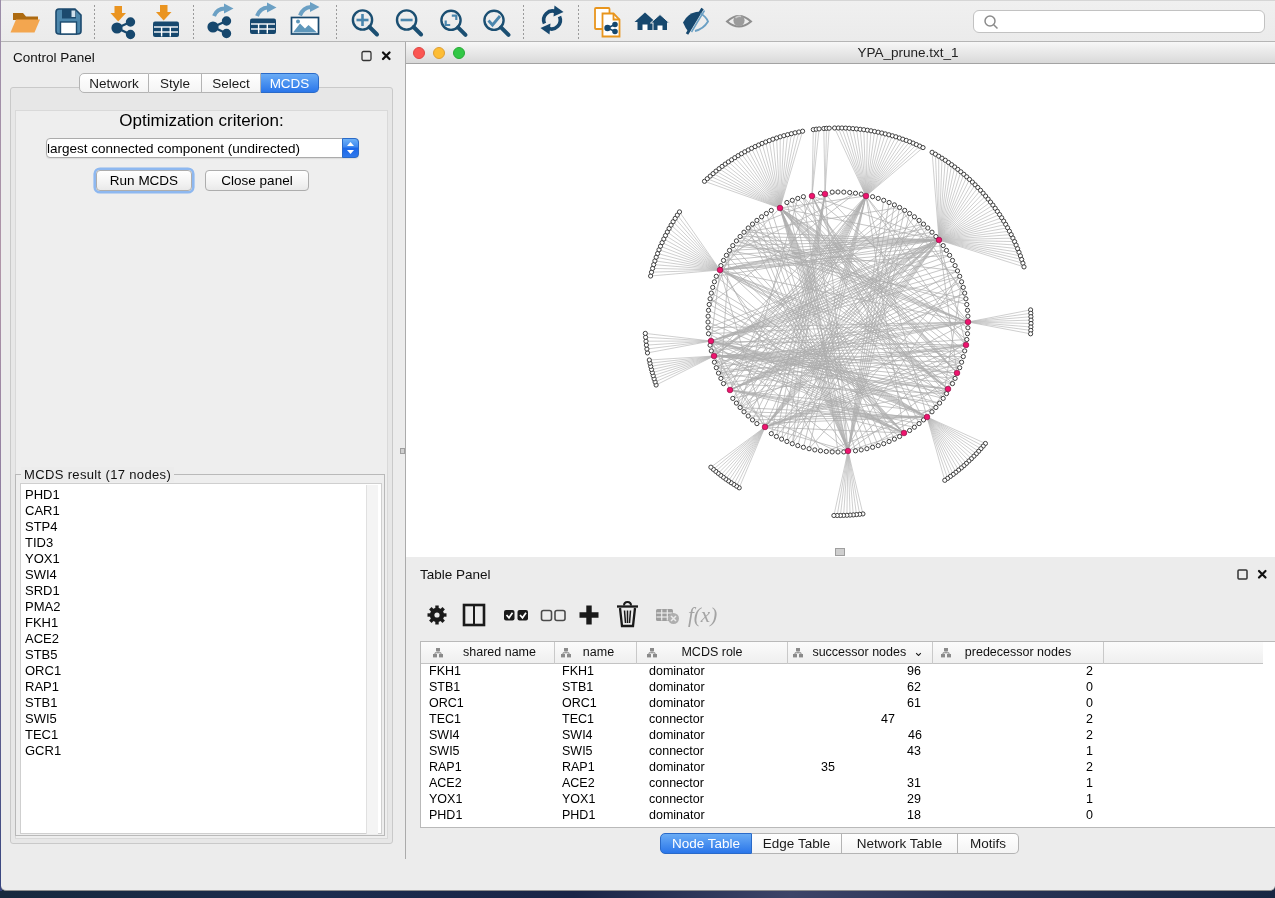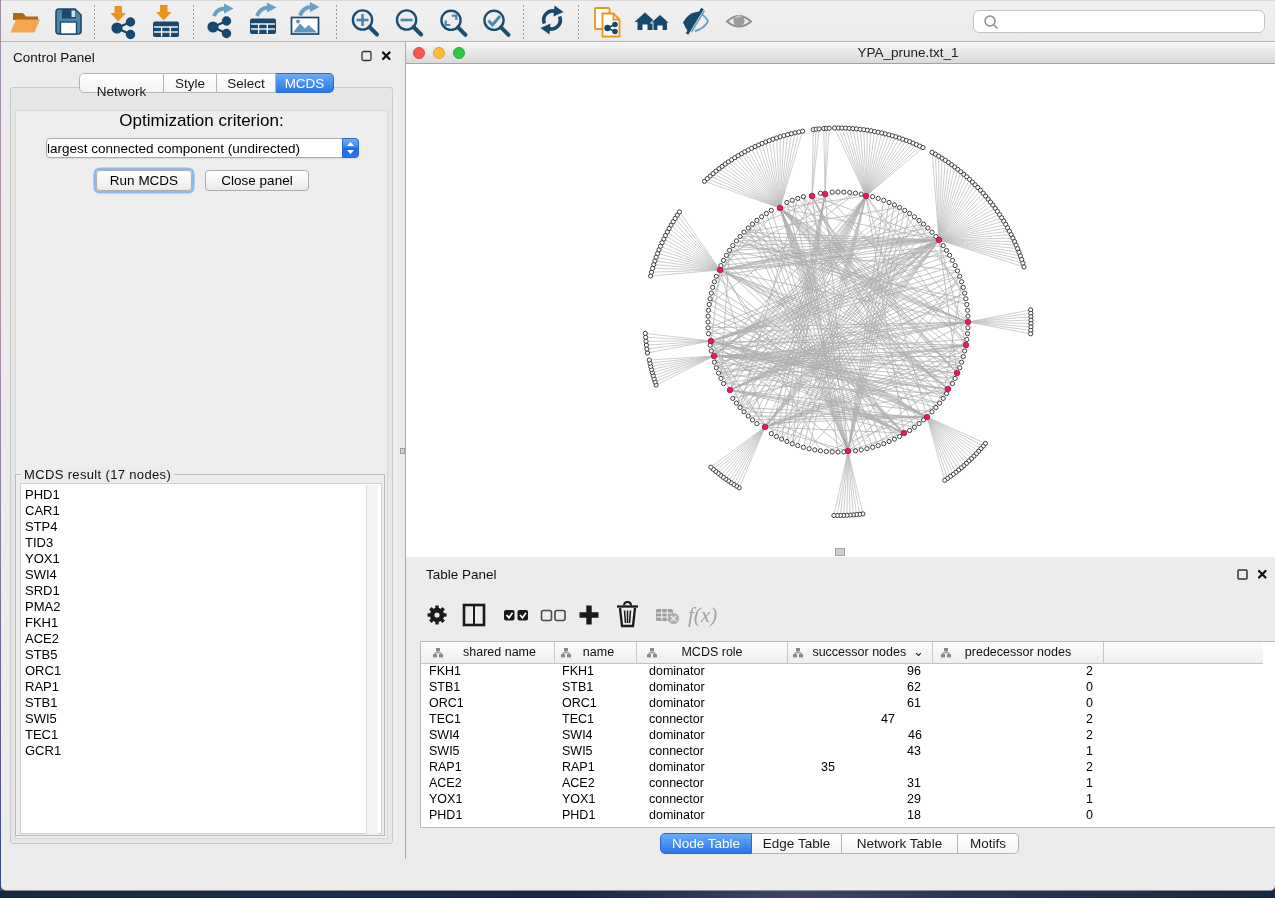--- a/index.html
+++ b/index.html
@@ -51,21 +51,21 @@
 
 #netframe { position:absolute; left:405px; top:42px; width:869px; height:515px; background:#fff; }
 #nettitle { position:absolute; left:0; top:0; width:869px; height:22px;
   background:linear-gradient(#f7f7f7,#d9d9d9); border-bottom:1px solid #a3a3a3; }
 #nettitle .t { position:absolute; left:0; right:0; top:3px; text-align:center; font-size:13.5px; color:#222; }
 .mac { position:absolute; top:5px; width:12px; height:12px; border-radius:50%; }
 #netcanvas { position:absolute; left:0; top:23px; width:869px; height:492px; background:#fff; overflow:hidden; }
 #hknob { position:absolute; left:834px; top:548px; width:10px; height:8px; background:#cfcfcf; border:1px solid #9f9f9f; }
 
 #tpanel { position:absolute; left:405px; top:557px; width:869px; height:302px; background:#ececec; }
-#tpanel .title { position:absolute; left:20px; top:10px; font-size:13.5px; color:#111; }
+#tpanel .title { position:absolute; left:14px; top:10px; font-size:13.5px; color:#111; }
 #ttable { position:absolute; left:14px; top:84px; width:1005px; height:187px; background:#fff; border:1px solid #b9b9b9; }
 #thead { position:absolute; left:0; top:0; width:842px; height:22px; background:linear-gradient(#fbfbfb,#efefef);
   border-bottom:1px solid #c3c3c3; font-size:12.5px; color:#111; }
 .hcell { position:absolute; top:0; height:22px; border-right:1px solid #c9c9c9; text-align:center; line-height:21px; }
 .trow { position:absolute; left:0; width:825px; height:16px; font-size:12.5px; color:#000; line-height:16px; }
 .trow div { position:absolute; top:0; }
 #tscroll { position:absolute; right:0px; top:22px; width:13px; height:163px; background:#fafafa; border-left:1px solid #e3e3e3; }
 #tthumb { position:absolute; left:1px; top:3px; width:9px; height:83px; background:#bdbdbd; border-radius:5px; }
 
 .btabrow { position:absolute; display:flex; }
@@ -200,21 +200,21 @@
 </div>
 </div>
 
 <div id="cpanel">
 <div class="title">Control Panel</div>
 <svg width="40" height="14" viewBox="0 0 40 14" style="position:absolute;left:357px;top:7px">
 <rect x="4" y="2.5" width="9" height="9" rx="1.5" fill="none" stroke="#333" stroke-width="1.3"></rect>
 <path d="M25,3.5 L31.5,10 M31.5,3.5 L25,10" stroke="#111" stroke-width="2.3" stroke-linecap="round"></path>
 </svg>
 <div class="tabrow" style="left:78px;top:31px;z-index:5">
-<div class="tab first" style="width:85px;padding:8px">Network</div>
+<div class="tab first" style="width:70px;padding:0">Network</div>
 <div class="tab" style="width:53px;padding:0">Style</div>
 <div class="tab" style="width:59px;padding:0">Select</div>
 <div class="tab last sel" style="width:58px;padding:0">MCDS</div>
 </div>
 <div id="cpcontent">
 <div id="cpinner"></div>
 <div style="position:absolute;left:0;top:23px;width:100%;text-align:center;font-size:17px;color:#000">Optimization criterion:</div>
 <div class="combo">largest connected component (undirected)
 <div class="step">
 <svg width="15" height="18" viewBox="0 0 15 18" style="position:absolute;left:0;top:0">

